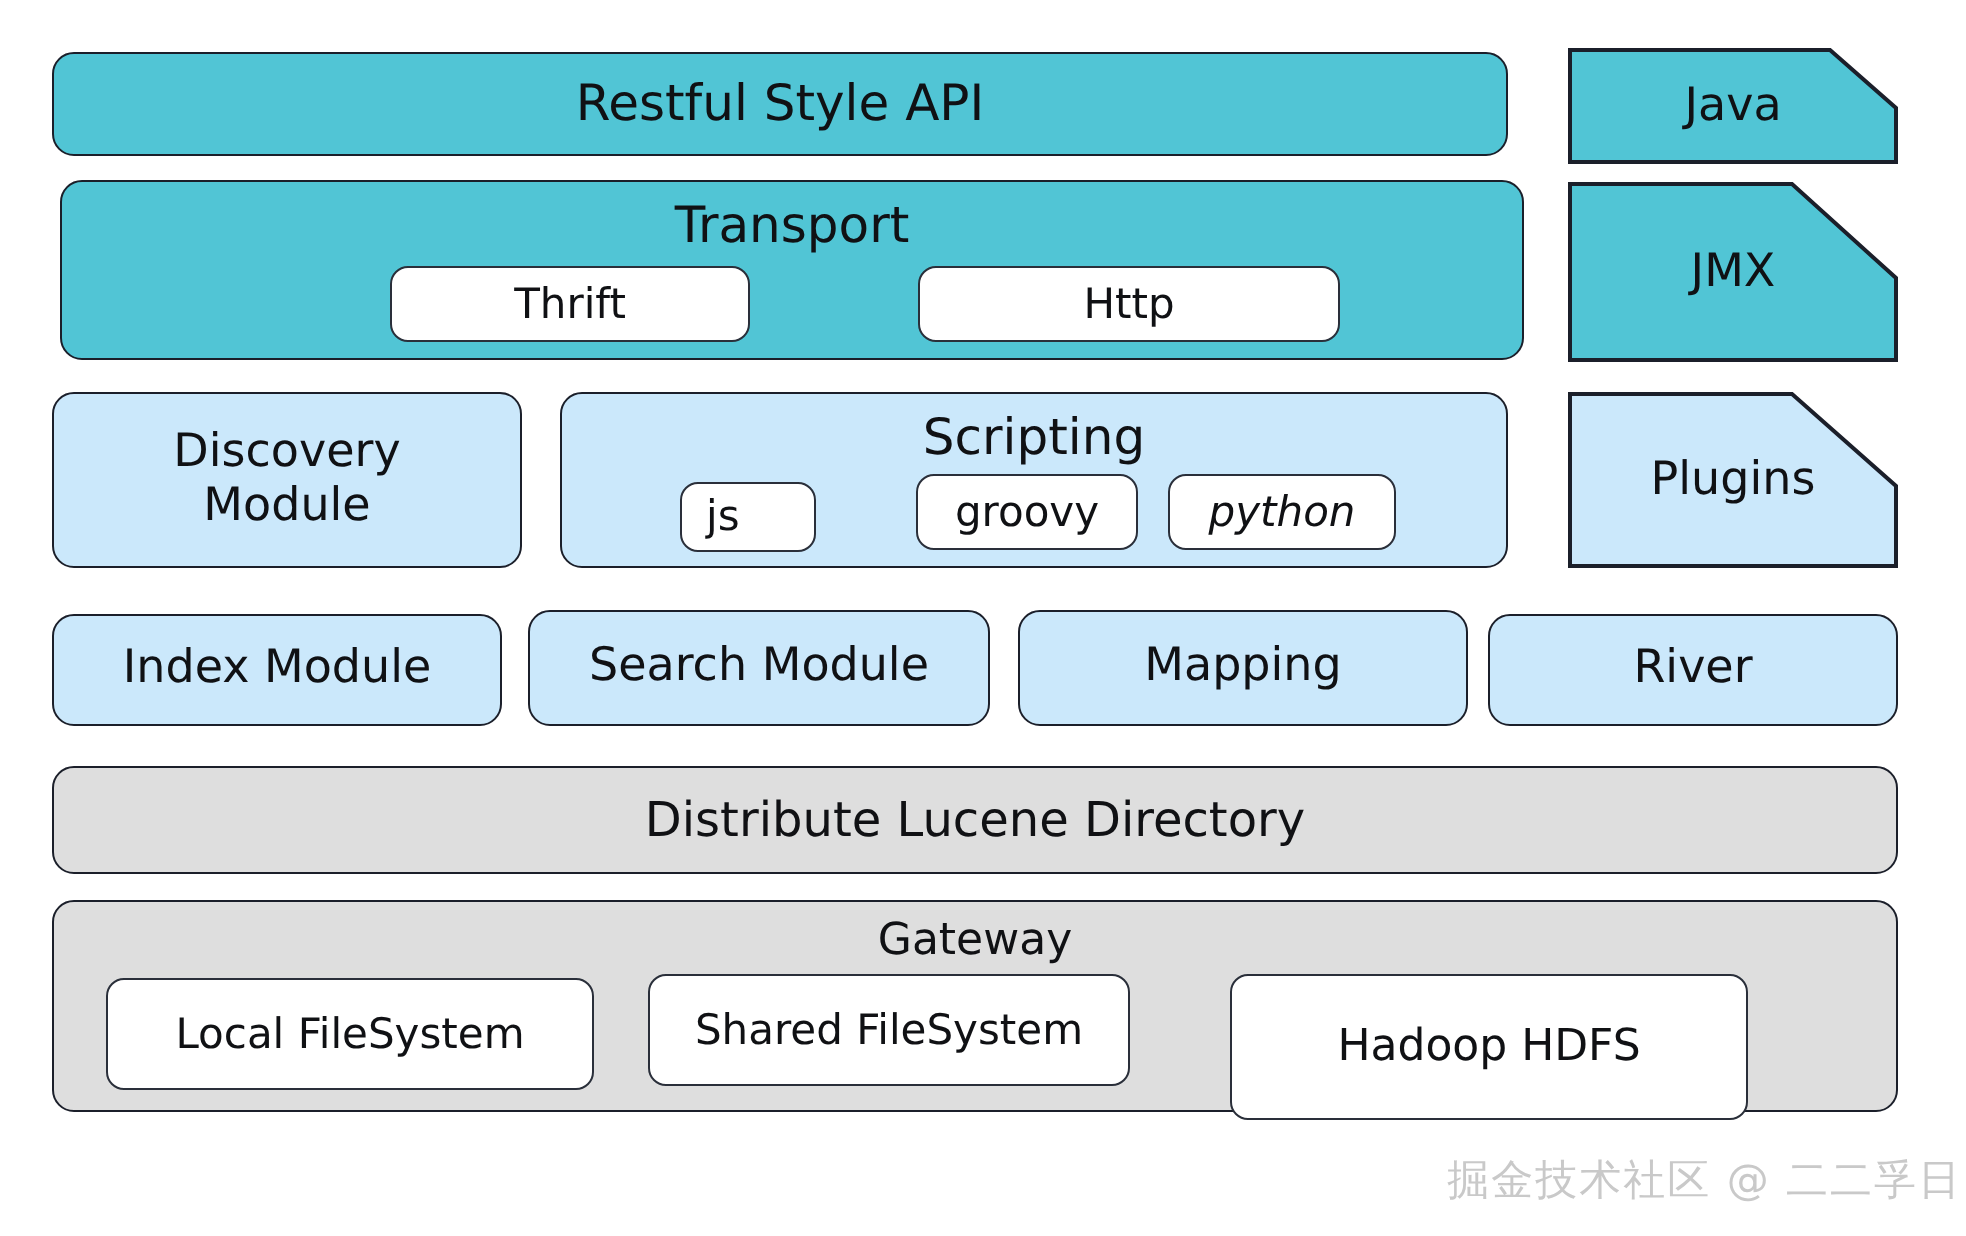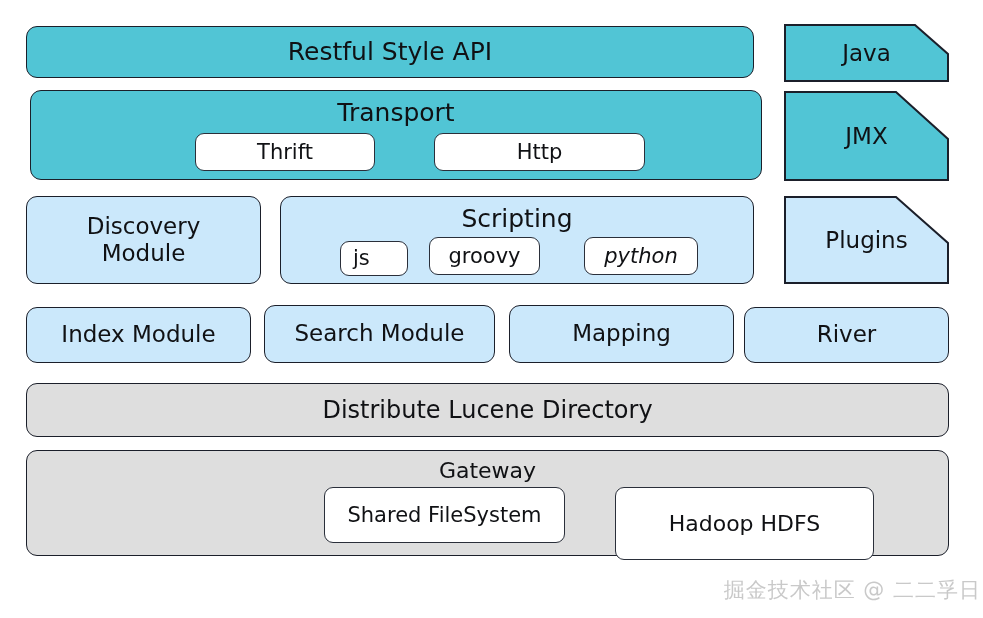--- a/index.html
+++ b/index.html
@@ -96,49 +96,50 @@
 
 <div id="diagram">
 
   <div class="box teal" style="left:10px; top:26px; width:728px; height:52px; font-size:25px;">Restful Style API</div>
 
   <div class="box teal titled" style="left:14px; top:90px; width:732px; height:90px;">
     <span class="title" style="font-size:25px;">Transport</span>
 
     <div class="chip" style="left:164px; top:42px; width:180px; height:38px; font-size:21px;">Thrift</div>
 
-    <div class="chip" style="left:403px; top:42px; width:211px; height:38px; font-size:21px;">Http</div>
+    <div class="chip" style="left:428px; top:42px; width:211px; height:38px; font-size:21px;">Http</div>
   </div>
 
   <div class="box lblue" style="left:10px; top:196px; width:235px; height:88px; font-size:23px;">Discovery
 Module</div>
 
   <div class="box lblue titled" style="left:264px; top:196px; width:474px; height:88px;">
     <span class="title" style="font-size:25px;">Scripting</span>
 
     <div class="chip" style="left:59px; top:44px; width:68px; height:35px; font-size:21px; justify-content:flex-start; padding-left:12px;">js</div>
 
-    <div class="chip" style="left:148px; top:40px; width:111px; height:38px; font-size:21px;">groovy</div>
+    <div class="chip" style="left:177px; top:40px; width:111px; height:38px; font-size:21px;">groovy</div>
 
     <div class="chip" style="left:303px; top:40px; width:114px; height:38px; font-size:21px;font-style:italic;">python</div>
   </div>
 
   <div class="box lblue" style="left:10px; top:307px; width:225px; height:56px; font-size:23px;">Index Module</div>
 
   <div class="box lblue" style="left:248px; top:305px; width:231px; height:58px; font-size:23px;">Search Module</div>
 
   <div class="box lblue" style="left:493px; top:305px; width:225px; height:58px; font-size:23px;">Mapping</div>
 
   <div class="box lblue" style="left:728px; top:307px; width:205px; height:56px; font-size:23px;">River</div>
 
   <div class="box gray" style="left:10px; top:383px; width:923px; height:54px; font-size:24px;">Distribute Lucene Directory</div>
 
   <div class="box gray titled" style="left:10px; top:450px; width:923px; height:106px;">
     <span class="title" style="font-size:22px;">Gateway</span>
 
+    <div class="chip" style="left:26px; top:38px; width:244px; height:56px; font-size:21px;">Local FileSystem</div>
 
     <div class="chip" style="left:297px; top:36px; width:241px; height:56px; font-size:21px;text-align:right;">Shared FileSystem</div>
 
     <div class="chip" style="left:588px; top:36px; width:259px; height:73px; font-size:22px;">Hadoop HDFS</div>
   </div>
 
   <div class="bevel" style="left:768px; top:24px; width:165px; height:58px;">
     <svg viewBox="0 0 165 58" preserveAspectRatio="none">
       <path d="M1,1 L131,1 L164,30 L164,57 L1,57 Z" fill="#51c5d5" stroke="#1b1f2a" stroke-width="2"></path>
     </svg>

